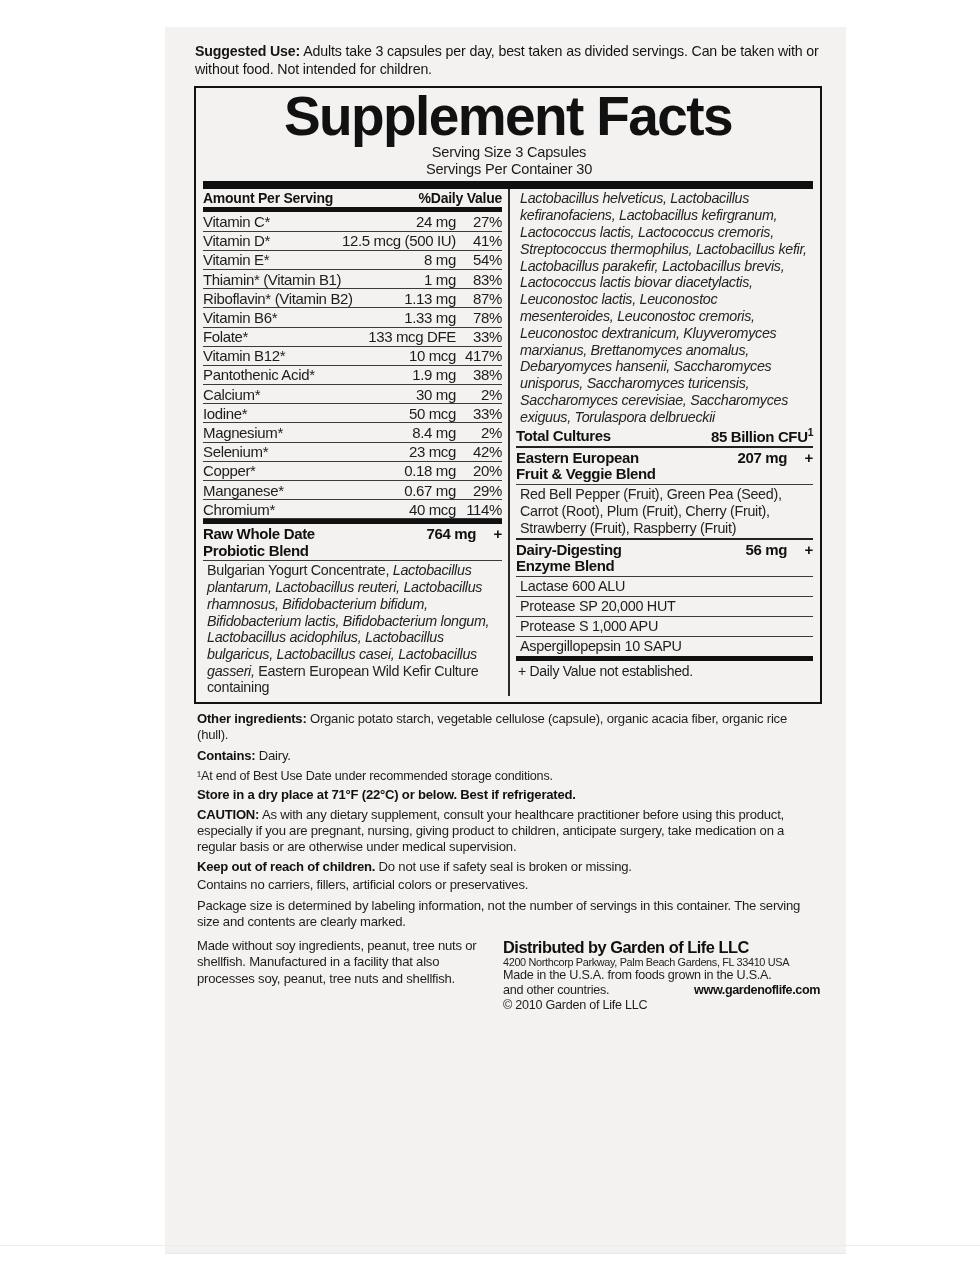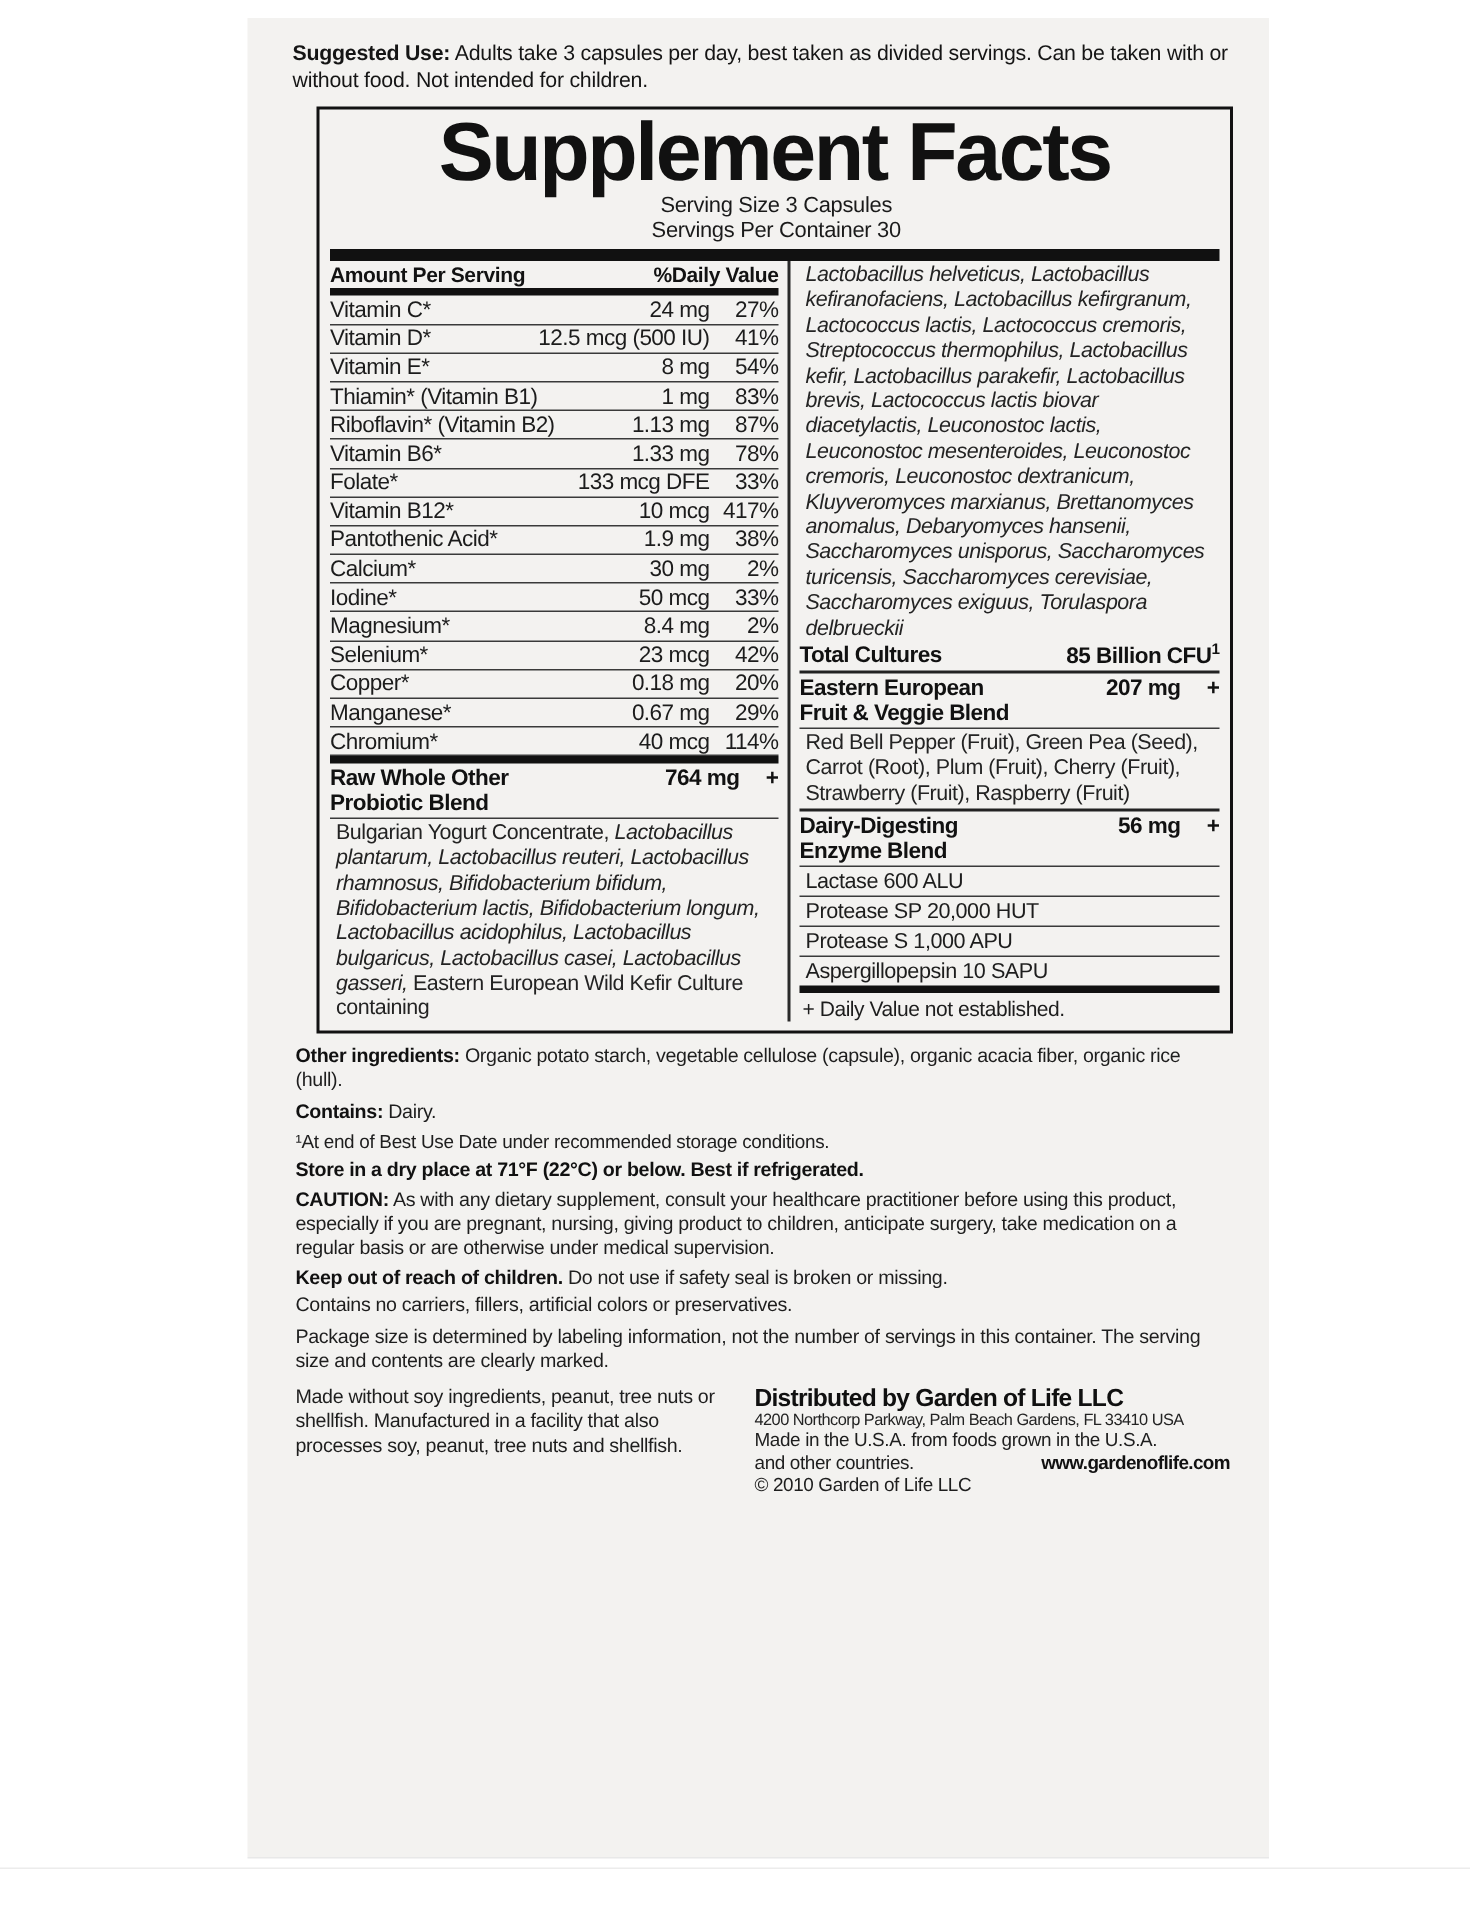--- a/index.html
+++ b/index.html
@@ -19,21 +19,21 @@
     width: 980px;
     height: 1280px;
     background: #ffffff;
     overflow: hidden;
   }
 
   
   .label-card {
     position: absolute;
     left: 165px;
-    top: 12px;
+    top: 27px;
     width: 681px;
     height: 1226px;
     background: #f3f2f0;
     box-sizing: border-box;
     padding: 16px 18px 10px 18px;
   }
   .label-card::after{
     content:"";
     position:absolute;
     left:0; right:0; bottom:-1px;
@@ -57,21 +57,21 @@
     margin: 0 0 7px 12px;
     max-width: 640px;
   }
   .suggested b { font-weight: 700; }
 
   
   .sf-panel {
     border: 2.5px solid #121212;
     background: #f3f2f0;
     padding: 0 7px 6px 7px;
-    margin-left: 28px;
+    margin-left: 11px;
     margin-right: 6px;
   }
 
   .sf-title {
     font-size: 55px;
     font-weight: 700;
     line-height: 0.97;
     letter-spacing: -1.6px;
     color: #111;
     text-align: center;
@@ -435,21 +435,21 @@
                 <span class="amt">40 mcg</span>
                 <span class="dv">114%</span>
               </div>
               <div class="rule-thin"></div>
             </div>
 
           <div class="bar-mid"></div>
 
           <div class="blend-head">
             <div class="row1">
-              <span class="nm">Raw Whole Other</span>
+              <span class="nm">Raw Whole Date</span>
               <span class="amt">764 mg</span>
               <span class="dv">+</span>
             </div>
             <div>Probiotic Blend</div>
           </div>
 
           <div class="rule-thin"></div>
 
           <div class="blend-body">
             <span>Bulgarian Yogurt Concentrate, </span><span class="ital">Lactobacillus plantarum, Lactobacillus reuteri, Lactobacillus rhamnosus, Bifidobacterium bifidum, Bifidobacterium lactis, Bifidobacterium longum, Lactobacillus acidophilus, Lactobacillus bulgaricus, Lactobacillus casei, Lactobacillus gasseri,</span><span> Eastern European Wild Kefir Culture containing</span>

